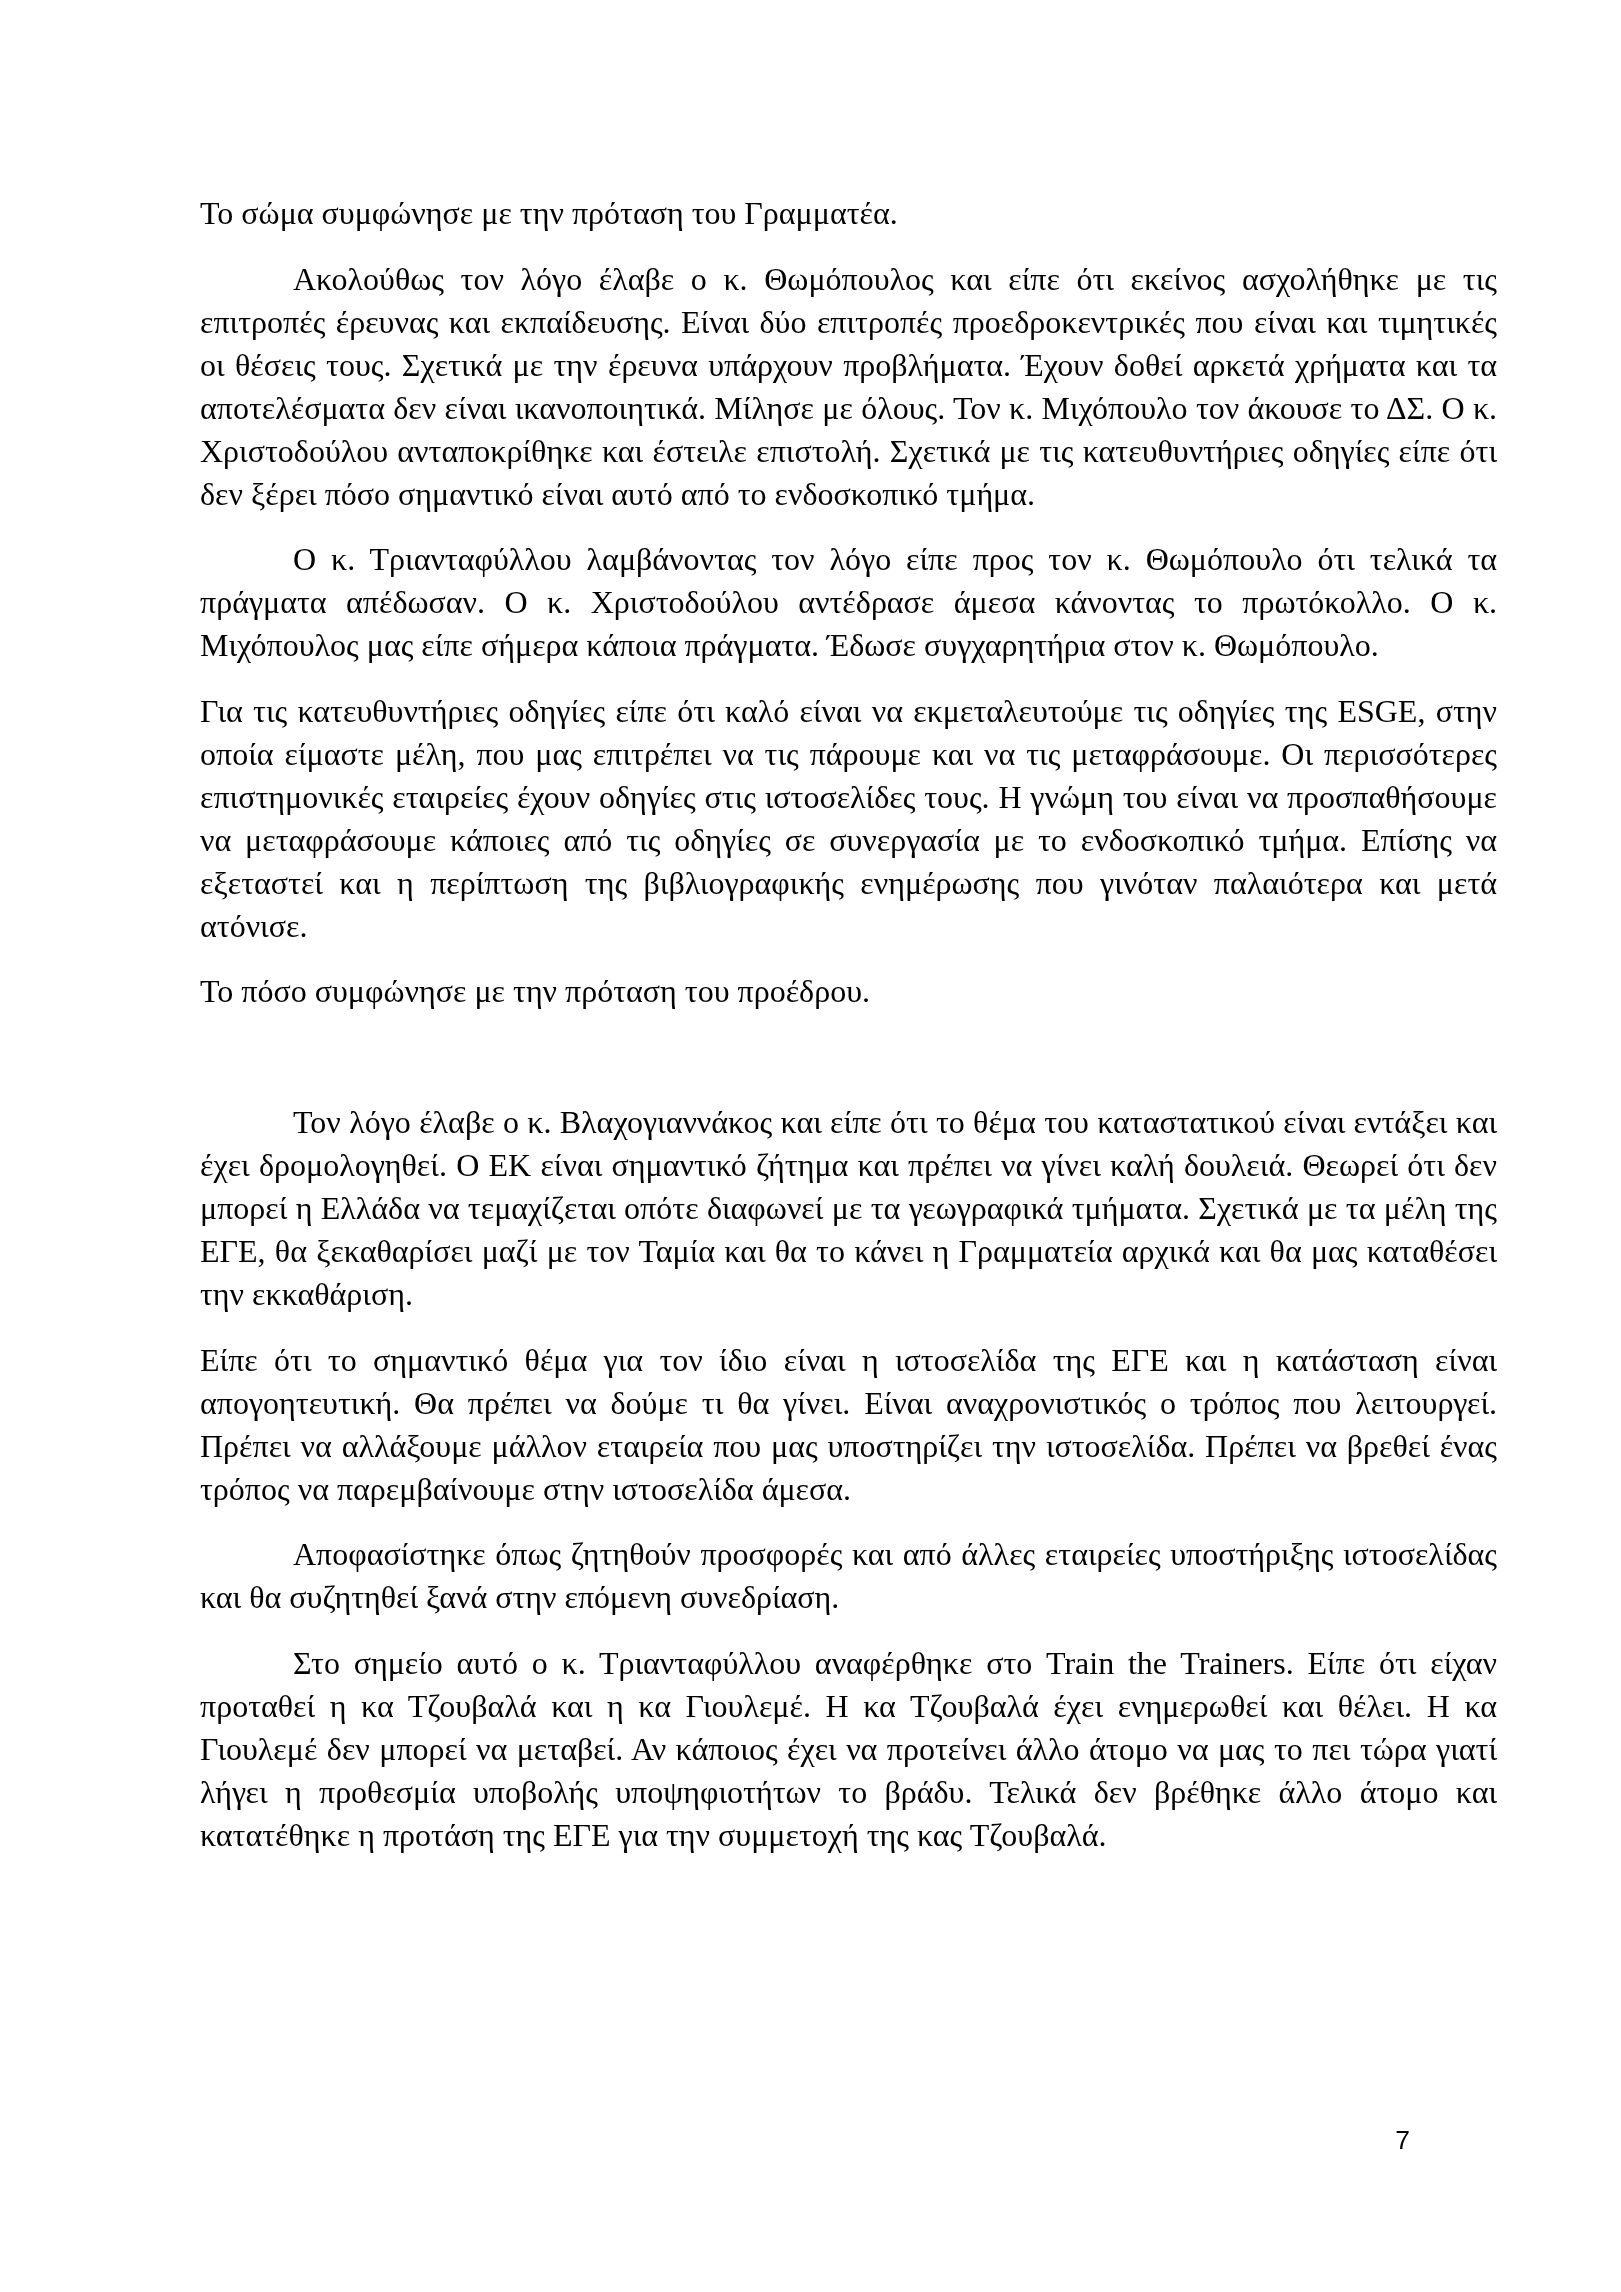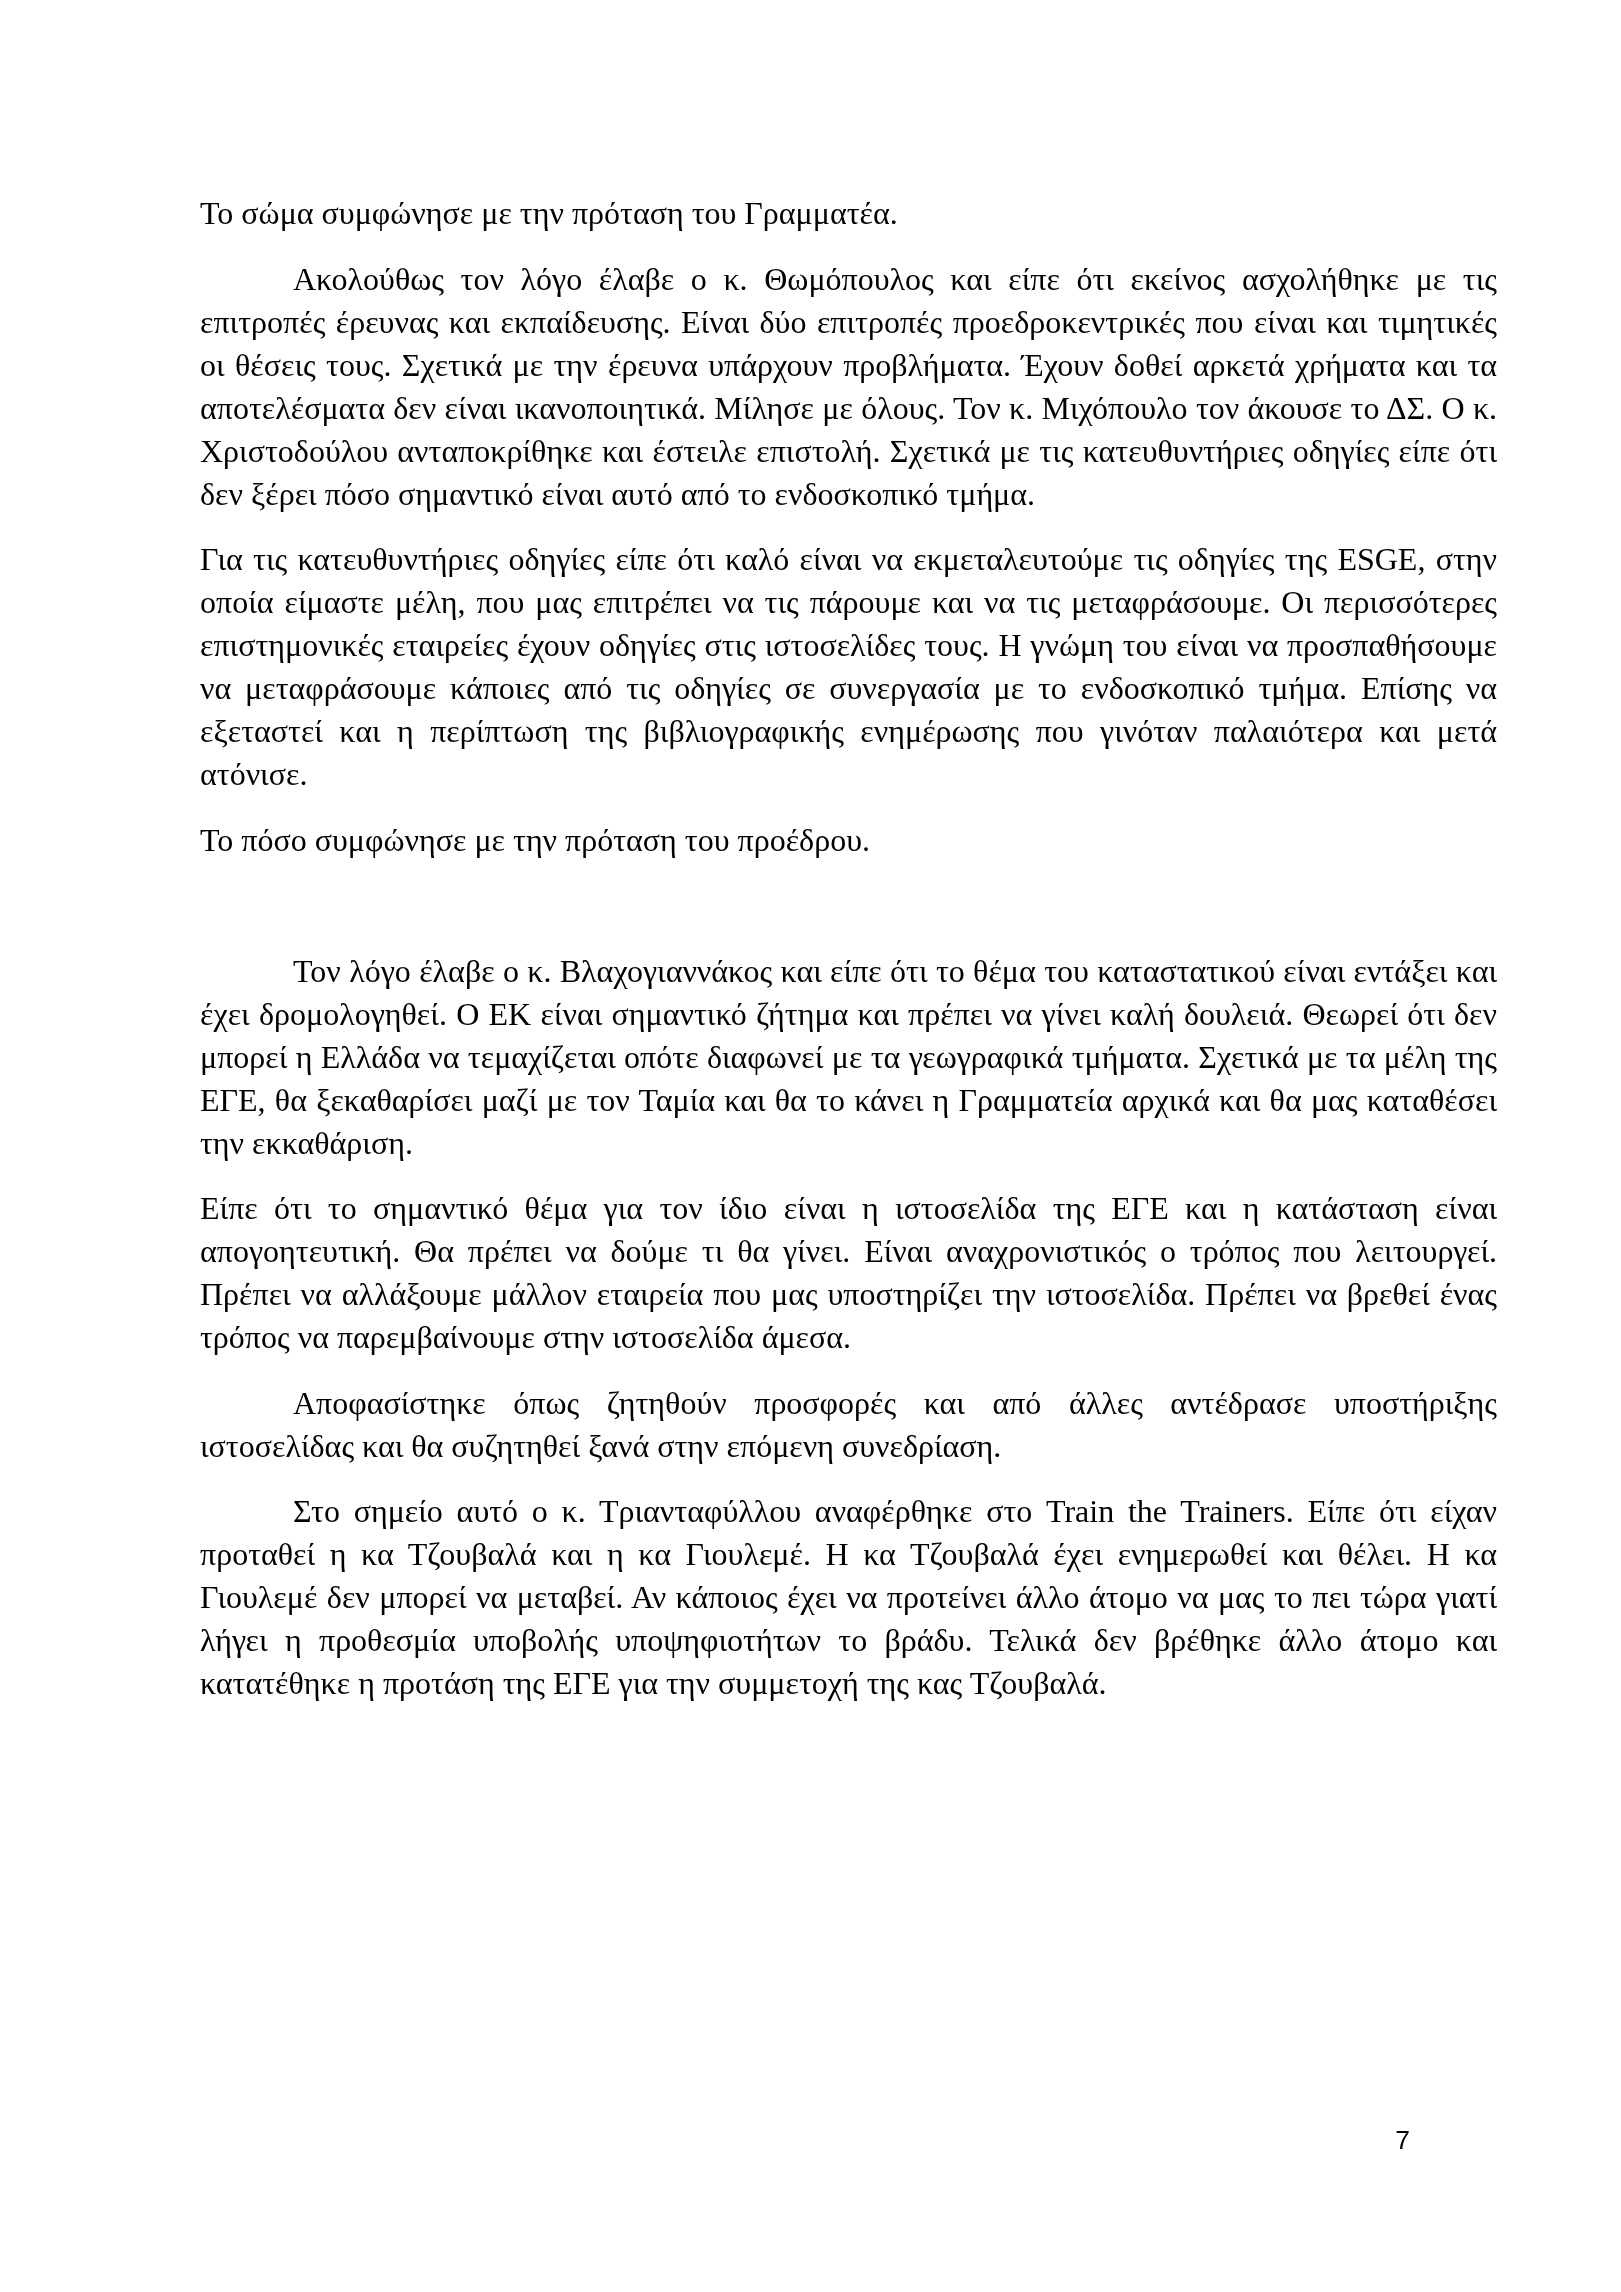--- a/index.html
+++ b/index.html
@@ -44,26 +44,27 @@
     color: #000000;
   }
 </style>
 </head>
 <body>
 
 <div class="page">
 
   <p class="para">Το σώμα συμφώνησε με την πρόταση του Γραμματέα.</p>
   <p class="para indent">Ακολούθως τον λόγο έλαβε ο κ. Θωμόπουλος και είπε ότι εκείνος ασχολήθηκε με τις επιτροπές έρευνας και εκπαίδευσης. Είναι δύο επιτροπές προεδροκεντρικές που είναι και τιμητικές οι θέσεις τους. Σχετικά με την έρευνα υπάρχουν προβλήματα. Έχουν δοθεί αρκετά χρήματα και τα αποτελέσματα δεν είναι ικανοποιητικά. Μίλησε με όλους. Τον κ. Μιχόπουλο τον άκουσε το ΔΣ. Ο κ. Χριστοδούλου ανταποκρίθηκε και έστειλε επιστολή. Σχετικά με τις κατευθυντήριες οδηγίες είπε ότι δεν ξέρει πόσο σημαντικό είναι αυτό από το ενδοσκοπικό τμήμα.</p>
+  <p class="para indent">Ο κ. Τριανταφύλλου λαμβάνοντας τον λόγο είπε προς τον κ. Θωμόπουλο ότι τελικά τα πράγματα απέδωσαν. Ο κ. Χριστοδούλου αντέδρασε άμεσα κάνοντας το πρωτόκολλο. Ο κ. Μιχόπουλος μας είπε σήμερα κάποια πράγματα. Έδωσε συγχαρητήρια στον κ. Θωμόπουλο.</p>
   <p class="para">Για τις κατευθυντήριες οδηγίες είπε ότι καλό είναι να εκμεταλευτούμε τις οδηγίες της ESGE, στην οποία είμαστε μέλη, που μας επιτρέπει να τις πάρουμε και να τις μεταφράσουμε. Οι περισσότερες επιστημονικές εταιρείες έχουν οδηγίες στις ιστοσελίδες τους. Η γνώμη του είναι να προσπαθήσουμε να μεταφράσουμε κάποιες από τις  οδηγίες σε συνεργασία με το ενδοσκοπικό τμήμα. Επίσης να εξεταστεί και η περίπτωση της βιβλιογραφικής ενημέρωσης που γινόταν παλαιότερα και μετά ατόνισε.</p>
   <p class="para">Το πόσο συμφώνησε με την πρόταση του προέδρου.</p>
   <p class="para spacer"></p>
   <p class="para indent">Τον λόγο έλαβε ο κ. Βλαχογιαννάκος και είπε ότι το θέμα του καταστατικού είναι εντάξει και έχει δρομολογηθεί. Ο ΕΚ είναι σημαντικό ζήτημα και πρέπει να γίνει καλή δουλειά. Θεωρεί ότι δεν μπορεί η Ελλάδα να τεμαχίζεται οπότε διαφωνεί με τα γεωγραφικά τμήματα. Σχετικά με τα μέλη της ΕΓΕ, θα ξεκαθαρίσει μαζί με τον Ταμία και θα το κάνει η Γραμματεία αρχικά και θα μας καταθέσει την εκκαθάριση.</p>
   <p class="para">Είπε ότι το σημαντικό θέμα για τον ίδιο είναι η ιστοσελίδα της ΕΓΕ και η κατάσταση είναι απογοητευτική. Θα πρέπει να δούμε τι θα γίνει. Είναι αναχρονιστικός ο τρόπος που λειτουργεί. Πρέπει να αλλάξουμε μάλλον εταιρεία που μας υποστηρίζει την ιστοσελίδα. Πρέπει να βρεθεί ένας τρόπος να παρεμβαίνουμε στην ιστοσελίδα άμεσα.</p>
-  <p class="para indent">Αποφασίστηκε όπως ζητηθούν προσφορές και από άλλες αντέδρασε υποστήριξης ιστοσελίδας και θα συζητηθεί ξανά στην επόμενη συνεδρίαση.</p>
+  <p class="para indent">Αποφασίστηκε όπως ζητηθούν προσφορές και από άλλες εταιρείες υποστήριξης ιστοσελίδας και θα συζητηθεί ξανά στην επόμενη συνεδρίαση.</p>
   <p class="para indent">Στο σημείο αυτό ο κ. Τριανταφύλλου αναφέρθηκε στο Train the Trainers. Είπε ότι είχαν προταθεί η κα Τζουβαλά και η κα Γιουλεμέ. Η κα Τζουβαλά έχει ενημερωθεί και θέλει. Η κα Γιουλεμέ δεν μπορεί να μεταβεί. Αν κάποιος έχει να προτείνει άλλο άτομο να μας το πει τώρα γιατί λήγει η προθεσμία υποβολής υποψηφιοτήτων το βράδυ. Τελικά δεν βρέθηκε άλλο άτομο και κατατέθηκε η προτάση της ΕΓΕ για την συμμετοχή της κας Τζουβαλά.</p>
 
   <div class="page-footer">
     <span>7</span>
   </div>
 
 </div>
 
 
 </body></html>

